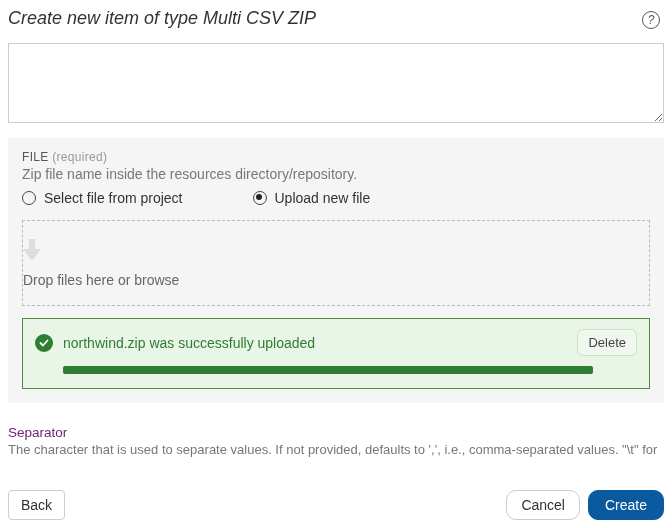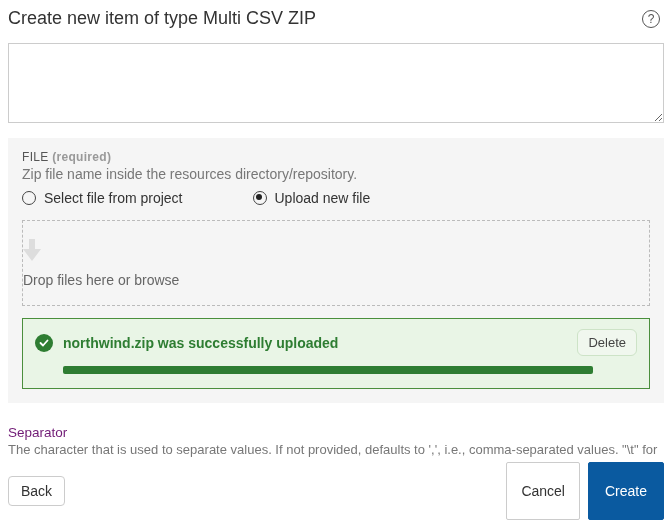--- a/index.html
+++ b/index.html
@@ -1,49 +1,49 @@
 <!DOCTYPE html>
 <html><head>
 <meta charset="utf-8">
 <style>
   * { box-sizing: border-box; margin: 0; padding: 0; }
   body { font-family: Arial, Helvetica, sans-serif; font-size: 14px; color: #333; width: 672px; height: 528px; background: #fff; position: relative; }
-  .header { display: flex; align-items: center; justify-content: space-between; padding: 8px 12px 8px 8px; }
+  .header { display: flex; align-items: flex-end; justify-content: space-between; padding: 8px 12px 8px 8px; font-style: italic; }
   .header h1 { font-size: 18px; font-weight: normal; color: #333; }
   .help-icon { width: 18px; height: 18px; border: 1.5px solid #555; border-radius: 50%; display: flex; align-items: center; justify-content: center; font-size: 12px; color: #555; cursor: pointer; }
   .desc-area { margin: 6px 8px 0 8px; }
   .desc-area textarea { width: 100%; height: 80px; border: 1px solid #ccc; resize: both; padding: 6px; font-family: inherit; font-size: 14px; }
   .file-section { background: #f5f5f5; margin: 12px 8px 0 8px; padding: 12px 14px 14px 14px; }
   .file-label-row { font-size: 12px; letter-spacing: 0.3px; color: #666; margin-bottom: 2px; }
   .file-label-row .lbl { color: #555; font-size: 12px; }
-  .file-label-row .req { color: #999; font-size: 12px; font-weight: bold; }
+  .file-label-row .req { color: #999; font-size: 12px; }
   .file-help { font-size: 14px; color: #777; margin-bottom: 8px; }
   .radio-row { display: flex; gap: 70px; margin-bottom: 14px; }
   .radio-opt { display: flex; align-items: center; gap: 8px; cursor: pointer; }
   .radio-circle { width: 14px; height: 14px; border: 1.5px solid #444; border-radius: 50%; position: relative; flex: 0 0 14px; }
   .radio-circle.selected::after { content: ""; position: absolute; top: 2px; left: 2px; width: 6px; height: 6px; background: #222; border-radius: 50%; }
   .radio-opt span { font-size: 14px; color: #333; }
   .drop-zone { border: 1.5px dashed #bbb; background: #f5f5f5; height: 86px; display: flex; flex-direction: column; align-items: flex-start; justify-content: center; color: #777; cursor: pointer; }
   .drop-arrow { margin-bottom: 8px; }
   .drop-text { font-size: 14px; color: #666; }
   .upload-success { border: 1.5px solid #4a8f3c; background: #e9f5e6; margin-top: 12px; padding: 10px 12px 14px 12px; display: flex; flex-direction: column; }
   .upload-top { display: flex; align-items: center; gap: 10px; }
   .check-circle { width: 18px; height: 18px; background: #2e7d32; border-radius: 50%; display: flex; align-items: center; justify-content: center; flex: 0 0 18px; }
   .check-circle svg { stroke: #fff; }
-  .upload-msg { color: #2e7d32; font-size: 14px; flex: 1; font-weight: bold; }
+  .upload-msg { color: #2e7d32; font-size: 14px; flex: 1; }
   .delete-btn { background: #f0f7ee; border: 1px solid #cde3c7; color: #444; padding: 5px 10px; font-size: 13px; cursor: pointer; border-radius: 6px; }
   .progress-bar { height: 8px; background: #2e7d32; border-radius: 2px; margin: 10px 0 0 28px; width: 88%; }
   .sep-section { margin: 22px 8px 0 8px; font-size: 13px; color: #555; }
   .sep-title { color: #701a75; margin-bottom: 2px; font-size: 13.5px; }
   .sep-desc { color: #777; font-size: 13px; line-height: 1.3; }
   .footer { position: absolute; bottom: 0; left: 0; right: 0; padding: 8px; display: flex; align-items: center; border-top: 0; }
   .back-btn { border: 1px solid #ccc; background: #fff; padding: 6px 12px; font-size: 14px; cursor: pointer; border-radius: 4px; color: #333; }
   .footer-right { margin-left: auto; display: flex; gap: 8px; }
-  .cancel-btn { border: 1px solid #ccc; background: #fff; padding: 6px 14px; font-size: 14px; cursor: pointer; border-radius: 2px; color: #333; }
-  .create-btn { border: 1px solid #0a5aa0; background: #0a5aa0; color: #fff; padding: 20px 16px; font-size: 14px; cursor: pointer; border-radius: 2px; }
+  .cancel-btn { border: 1px solid #ccc; background: #fff; padding: 6px 14px; font-size: 14px; cursor: pointer; border-radius: 10px; color: #333; }
+  .create-btn { border: 1px solid #0a5aa0; background: #0a5aa0; color: #fff; padding: 6px 16px; font-size: 14px; cursor: pointer; border-radius: 10px; }
 </style>
 </head>
 <body>
 
 <div class="header">
   <h1>Create new item of type Multi CSV ZIP</h1>
   <div class="help-icon">?</div>
 </div>
 
 <div class="desc-area">

